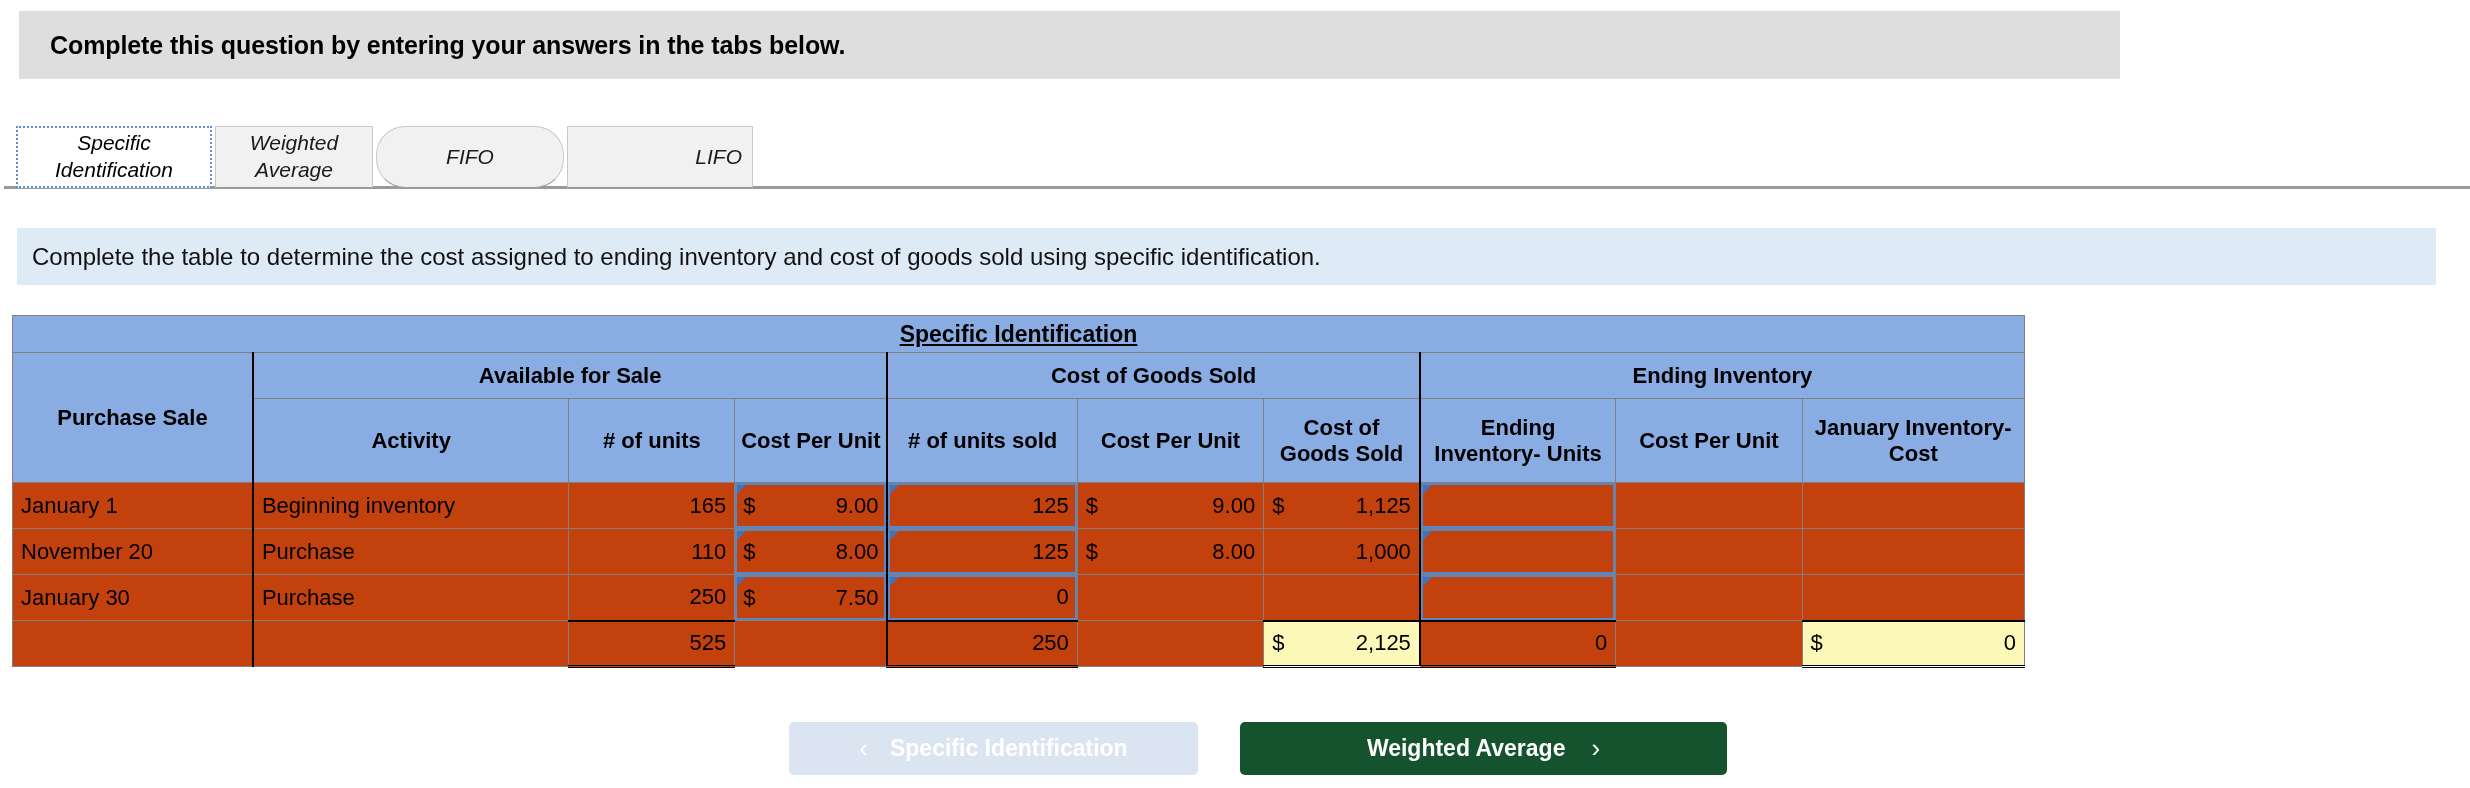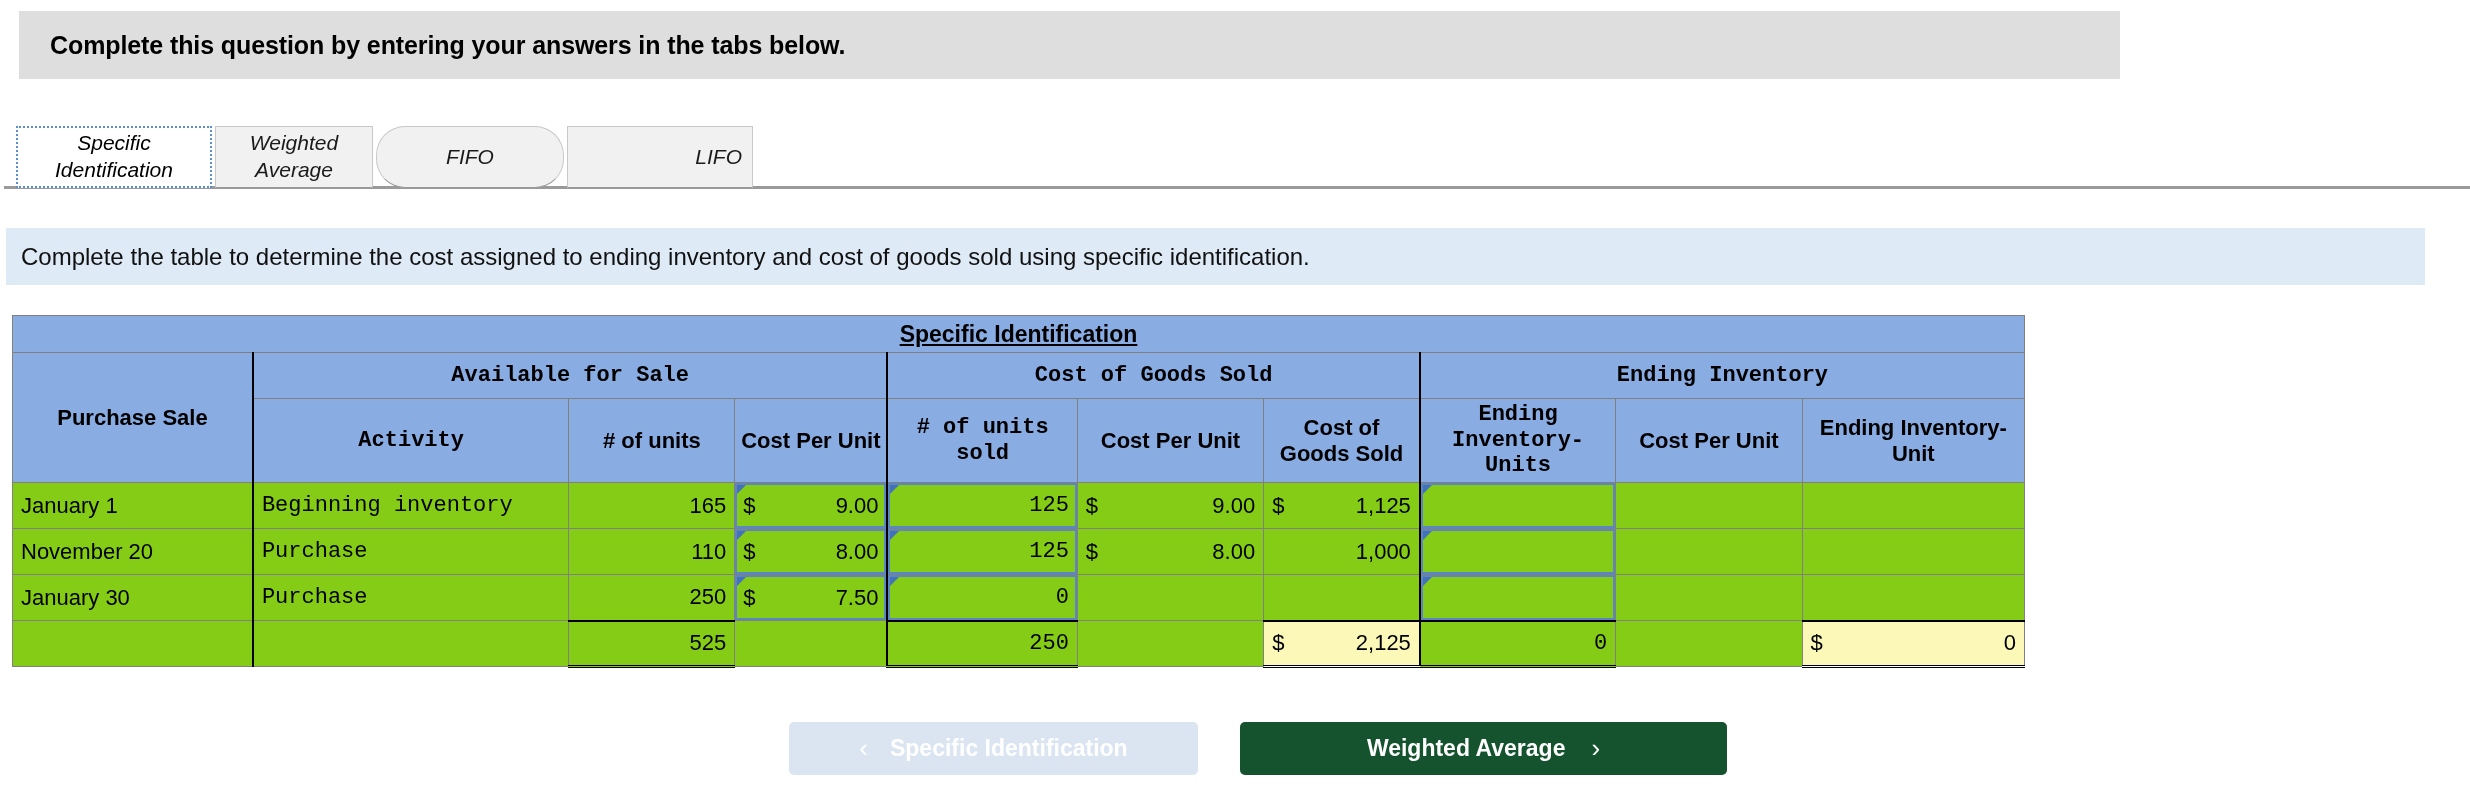--- a/index.html
+++ b/index.html
@@ -74,21 +74,21 @@
   .tabstrip .tab-underline {
     position: absolute;
     left: 0px; top: 60px;
     width: 2470px; height: 3px;
     background: #9a9a9a;
   }
 
   
   .instruction {
     position: absolute;
-    left: 6px; top: 228px;
+    left: 17px; top: 228px;
     width: 2419px; height: 57px;
     background: #dfeaf7;
     display: flex;
     align-items: center;
   }
   .instruction .i-text {
     margin-left: 15px;
     font-size: 24px;
     color: #111111;
   }
@@ -101,39 +101,39 @@
     border-collapse: collapse;
     table-layout: fixed;
     font-size: 22px;
     color: #000;
   }
   .sheet td {
     border: 1px solid #808080;
     padding: 0 8px;
     height: 46px;
     vertical-align: middle;
-    background: #84cc16;
+    background: #c2410c;
   }
   .sheet td.hdr {
     background: #89ACE3;
     font-weight: bold;
     text-align: center;
     line-height: 1.18;
     padding: 2px 4px;
   }
   .sheet td.title {
     background: #89ACE3;
     text-align: center;
     font-weight: bold;
     font-size: 23px;
     height: 37px;
   }
   .sheet td.title span { text-decoration: underline; }
 
-  .thickL { border-left: 2px solid #000 !important; font-family: Liberation Mono, monospace; }
+  .thickL { border-left: 2px solid #000 !important; }
 
   .num  { text-align: right; }
   .txt  { text-align: left; }
 
   
   .money {
     position: relative;
     text-align: right;
     padding-right: 10px;
   }
@@ -263,21 +263,21 @@
 
     <tr>
       <td class="hdr thickL" style="height:84px">Activity</td>
       <td class="hdr"># of units</td>
       <td class="hdr">Cost Per Unit</td>
       <td class="hdr thickL"># of units sold</td>
       <td class="hdr">Cost Per Unit</td>
       <td class="hdr">Cost of Goods Sold</td>
       <td class="hdr thickL">Ending Inventory- Units</td>
       <td class="hdr">Cost Per Unit</td>
-      <td class="hdr">Ending Inventory- Unit</td>
+      <td class="hdr">January Inventory- Cost</td>
     </tr>
 
     <tr>
       <td class="txt">January 1</td>
       <td class="txt thickL">Beginning inventory</td>
       <td class="num">165</td>
       <td class="money inputcell">
         <span class="dollar">$</span><span>9.00</span>
       </td>
       <td class="num inputcell thickL"><span>125</span></td>

